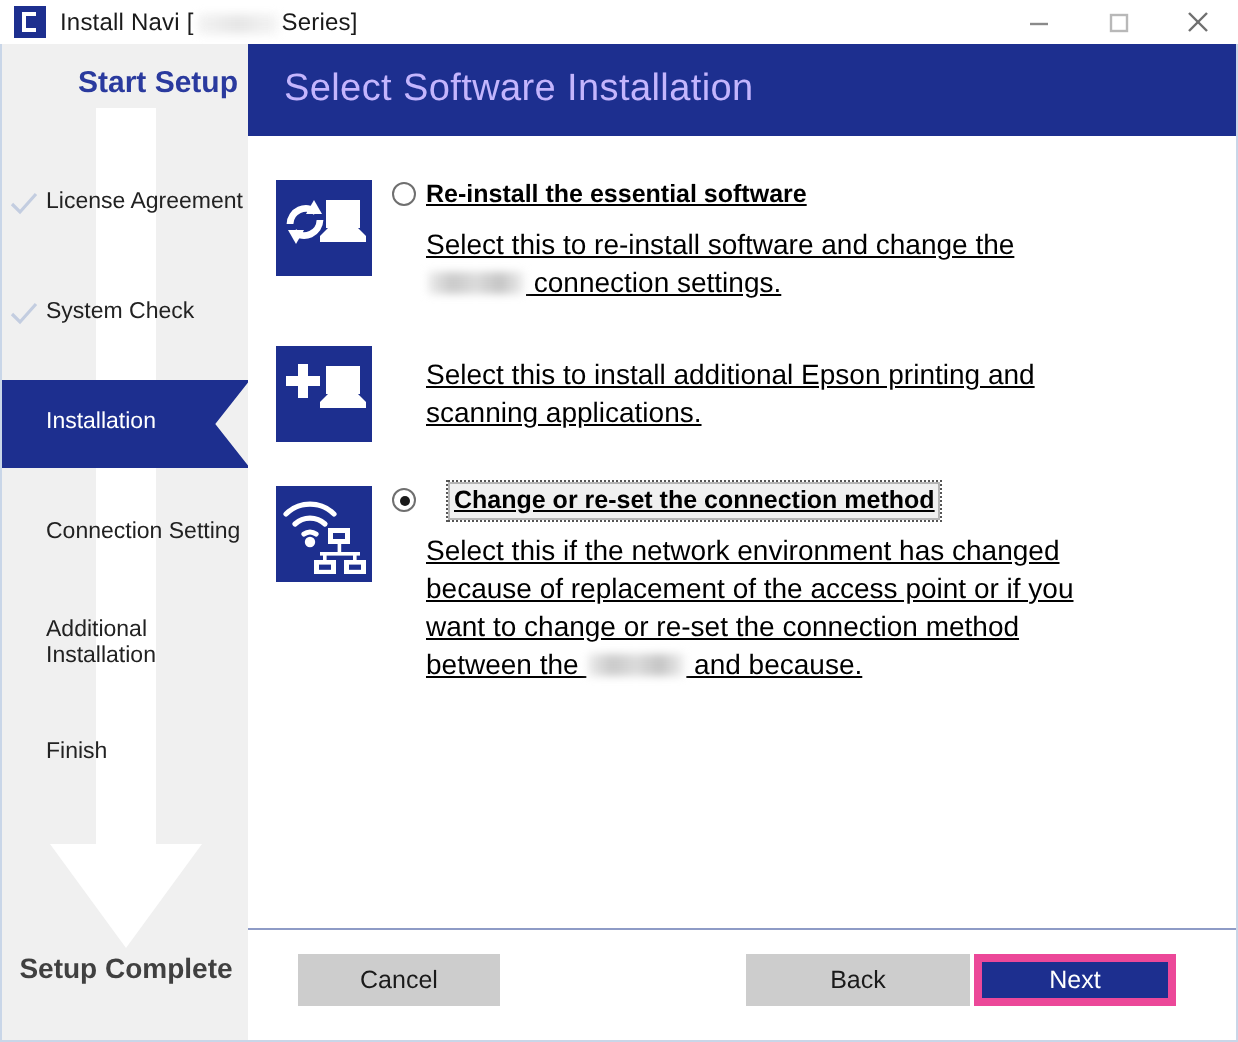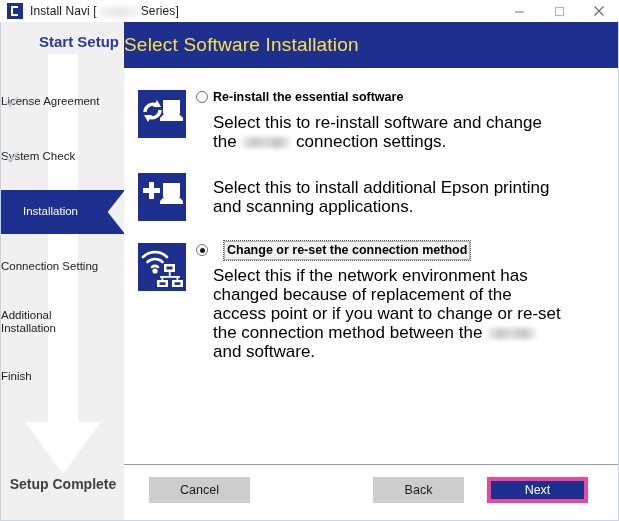--- a/index.html
+++ b/index.html
@@ -128,20 +128,21 @@
     top: 52px;
     left: 0;
     width: 124px;
   }
   .step {
     position: relative;
     height: 55px;
     display: flex;
     align-items: center;
     box-sizing: border-box;
+    padding-left: 22px;
   }
   .step-label {
     font-size: 11.5px;
     color: #222222;
     line-height: 13px;
   }
   .step .check {
     position: absolute;
     left: 4px;
     top: 50%;
@@ -192,31 +193,33 @@
   .header-bar {
     position: absolute;
     left: 0; top: 0;
     width: 494px;
     height: 46px;
     background: #1d2f8f;
     display: flex;
     align-items: center;
   }
   .header-title {
-    color: #fde047;
+    color: #c4b5fd;
     font-size: 19px;
     font-weight: normal;
+    padding-left: 18px;
     letter-spacing: .2px;
   }
 
   .options {
     position: absolute;
     left: 0;
     top: 60px;
     width: 451px;
+    text-decoration: underline;
   }
   .option {
     display: flex;
     align-items: flex-start;
     padding: 0 14px 0 14px;
     margin-bottom: 14px;
   }
   .opt-icon {
     width: 48px;
     height: 48px;
@@ -262,21 +265,21 @@
     line-height: 15px;
   }
   .opt-title.focused {
     outline: 1px dotted #555;
     background: #f0f0f0;
     padding: 1px 2px;
     border: 1px solid #b5b5b5;
     margin: -1px 11px;
   }
   .opt-desc {
-    font-size: 17px;
+    font-size: 14px;
     color: #000000;
     line-height: 19px;
     margin-top: 7px;
     padding-left: 17px;
     max-width: 375px;
   }
   .redact {
     display: inline-block;
     width: 48px;
     height: 11px;
@@ -315,21 +318,21 @@
   }
   .btn-cancel {
     left: 25px;
     width: 101px;
     background: #cdcdcd;
     color: #1a1a1a;
     border: 0;
   }
   .btn-back {
     left: 249px;
-    width: 91px;
+    width: 112px;
     background: #cdcdcd;
     color: #1a1a1a;
     border: 0;
   }
   .btn-next {
     left: 363px;
     width: 101px;
     background: #1d2f8f;
     color: #ffffff;
     border: 4px solid #ec4899;
@@ -485,21 +488,21 @@
               <rect x="34" y="37" width="11" height="7"></rect>
               <rect x="36.5" y="39.3" width="6" height="2.6" fill="#1d2f8f"></rect>
             </g>
           </svg>
         </div>
         <div class="opt-body">
           <div class="opt-head">
             <span class="radio checked"></span>
             <span class="opt-title focused">Change or re-set the connection method</span>
           </div>
-          <div class="opt-desc"><span>Select this if the network environment has changed because of replacement of the access point or if you want to change or re-set the connection method between the </span><span class="redact"></span><span> and software.</span></div>
+          <div class="opt-desc"><span>Select this if the network environment has changed because of replacement of the access point or if you want to change or re-set the connection method between the </span><span class="redact"></span><span> and because.</span></div>
         </div>
       </div>
 
     </div>
 
     <div class="footer-sep"></div>
 
     <div class="footer">
       <div class="btn btn-cancel">Cancel</div>
       <div class="btn btn-back">Back</div>

